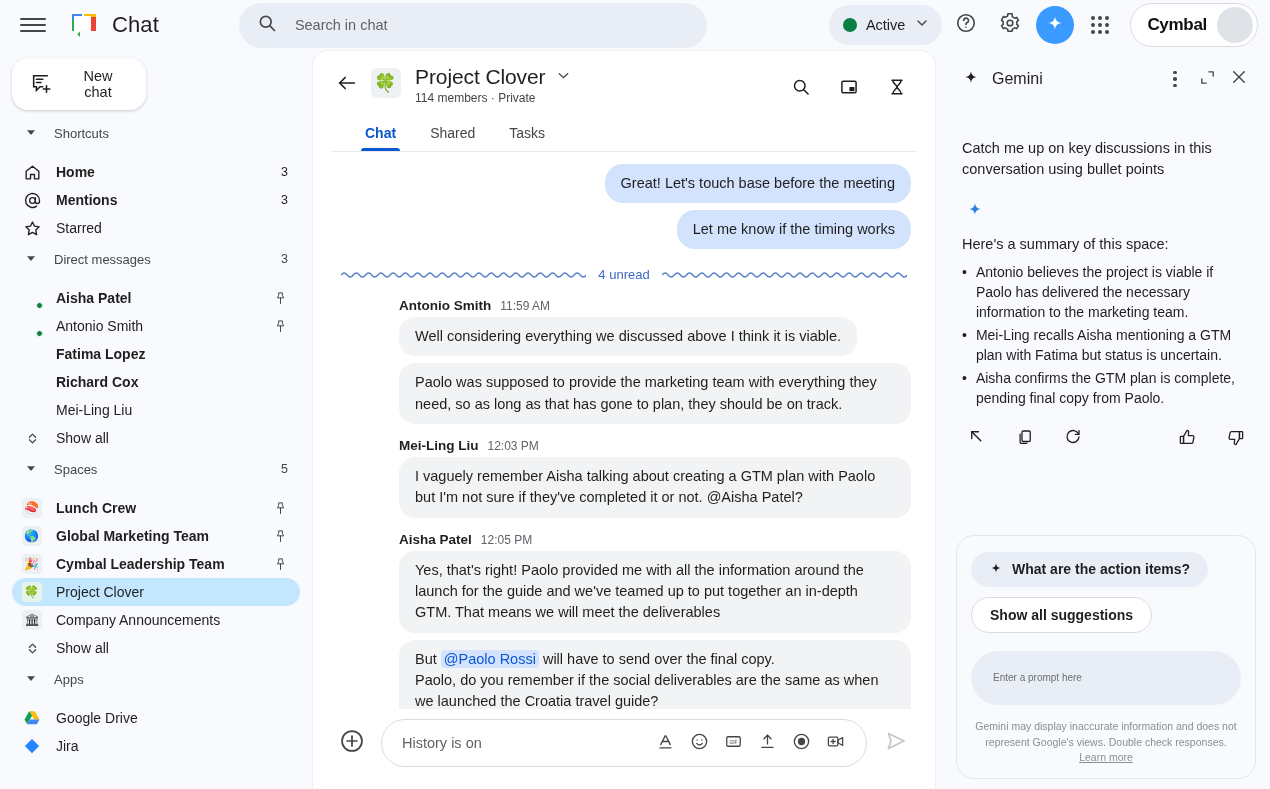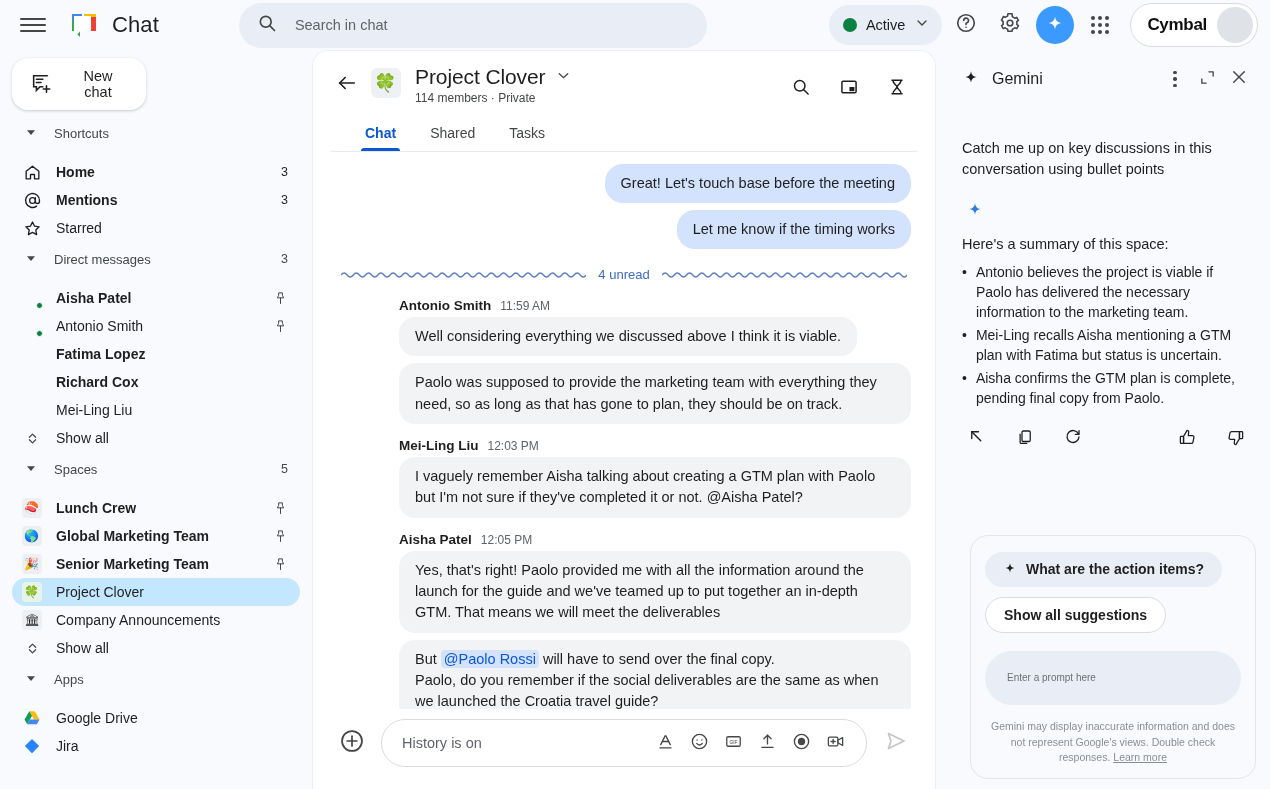--- a/index.html
+++ b/index.html
@@ -191,21 +191,21 @@
   .user-prompt { font-size: 14.5px; line-height: 1.45; color: #1f1f1f; max-width: 262px; }
   .gemini-spark { margin: 20px 0 14px 4px; }
   .ai-lead { font-size: 14.5px; color: #1f1f1f; margin-bottom: 10px; }
   .ai-list { list-style: none; }
   .ai-list li { display: flex; gap: 9px; font-size: 14px; line-height: 1.43; color: #1f1f1f; margin-bottom: 3px; }
   .ai-list li .bullet { flex: 0 0 auto; line-height: 1.43; }
   .ai-actions { display: flex; align-items: center; margin-top: 16px; gap: 18px; }
   .ai-actions .spacer { flex: 1 1 auto; }
 
   .gemini-footer {
-    flex: 0 0 auto; margin: 0 0 10px 18px;
+    flex: 0 0 auto; margin: 0 0 10px 4px;
     border: 1px solid #e3e6ea; border-radius: 18px; background: #f8fafd;
     padding: 16px 14px 12px 14px;
   }
   .sugg-chip {
     display: inline-flex; align-items: center; gap: 9px;
     background: #e9eef6; border-radius: 18px; padding: 9px 18px;
     font-size: 14px; font-weight: bold; color: #1f1f1f; cursor: pointer; border: none;
     font-family: "Liberation Sans", sans-serif;
   }
   .sugg-outline {
@@ -512,21 +512,21 @@
         <span class="nav-pin">
           <svg width="15" height="15" viewBox="0 0 24 24" fill="none" stroke="#444746" stroke-width="1.6" stroke-linejoin="round">
             <path d="M9 3h6v4l2 4H7l2-4z"></path>
               <line x1="12" y1="11" x2="12" y2="20" stroke-linecap="round"></line>
           </svg>
         </span>
       </div>
 
       <div class="nav-item">
         <span class="space-emoji">🎉</span>
-        <span class="nav-label bold">Senior Marketing Team</span>
+        <span class="nav-label bold">Cymbal Leadership Team</span>
         <span class="nav-pin">
           <svg width="15" height="15" viewBox="0 0 24 24" fill="none" stroke="#444746" stroke-width="1.6" stroke-linejoin="round">
             <path d="M9 3h6v4l2 4H7l2-4z"></path>
               <line x1="12" y1="11" x2="12" y2="20" stroke-linecap="round"></line>
           </svg>
         </span>
       </div>
 
       <div class="nav-item selected">
         <span class="space-emoji" style="background:#e7f4e8;">🍀</span>

